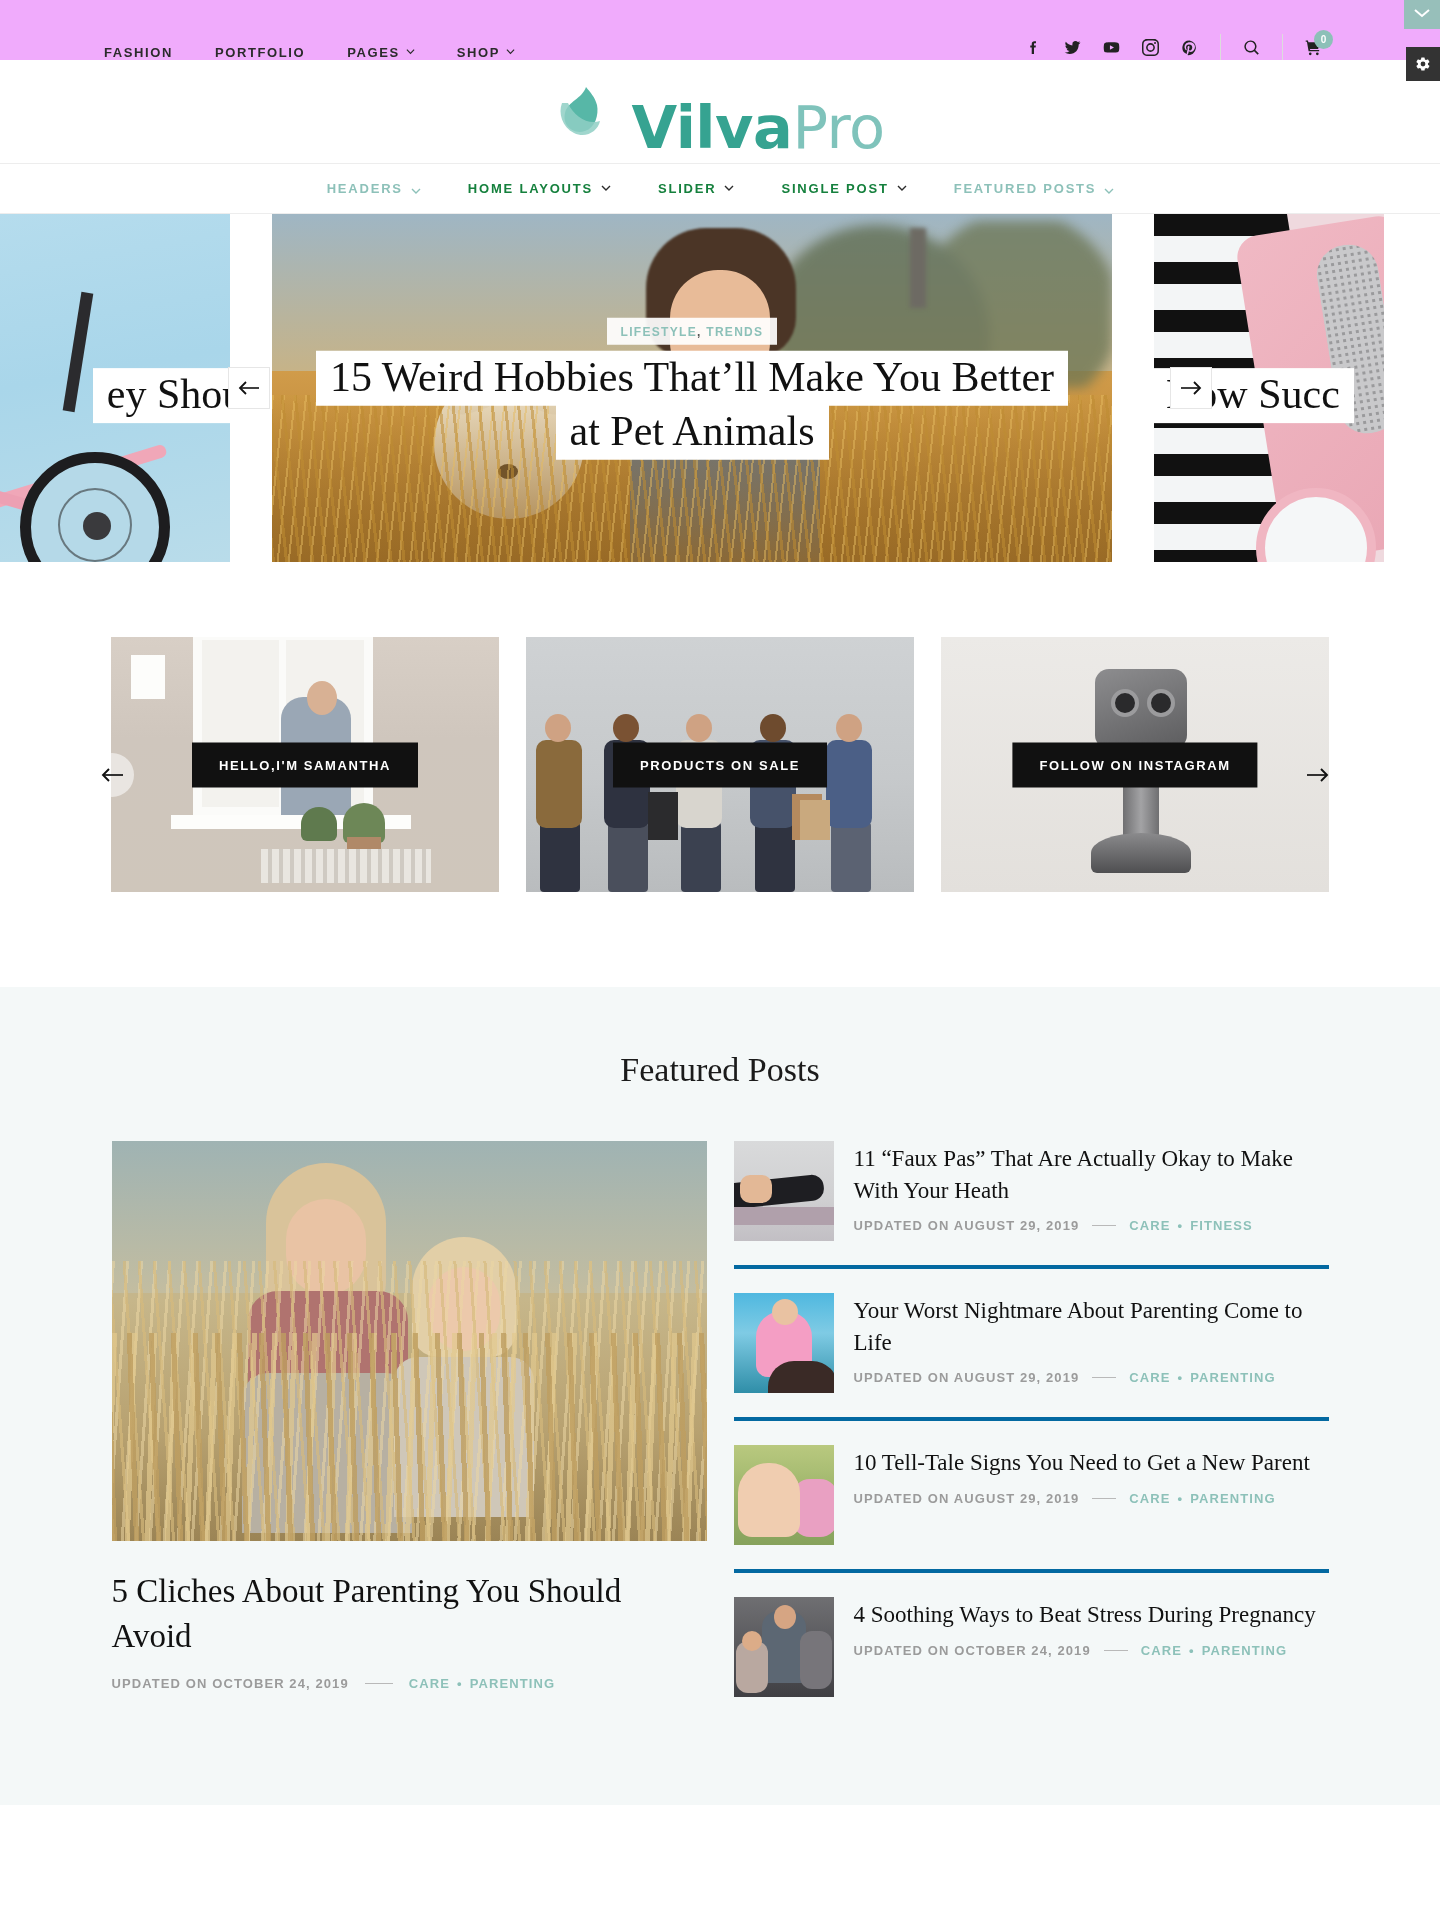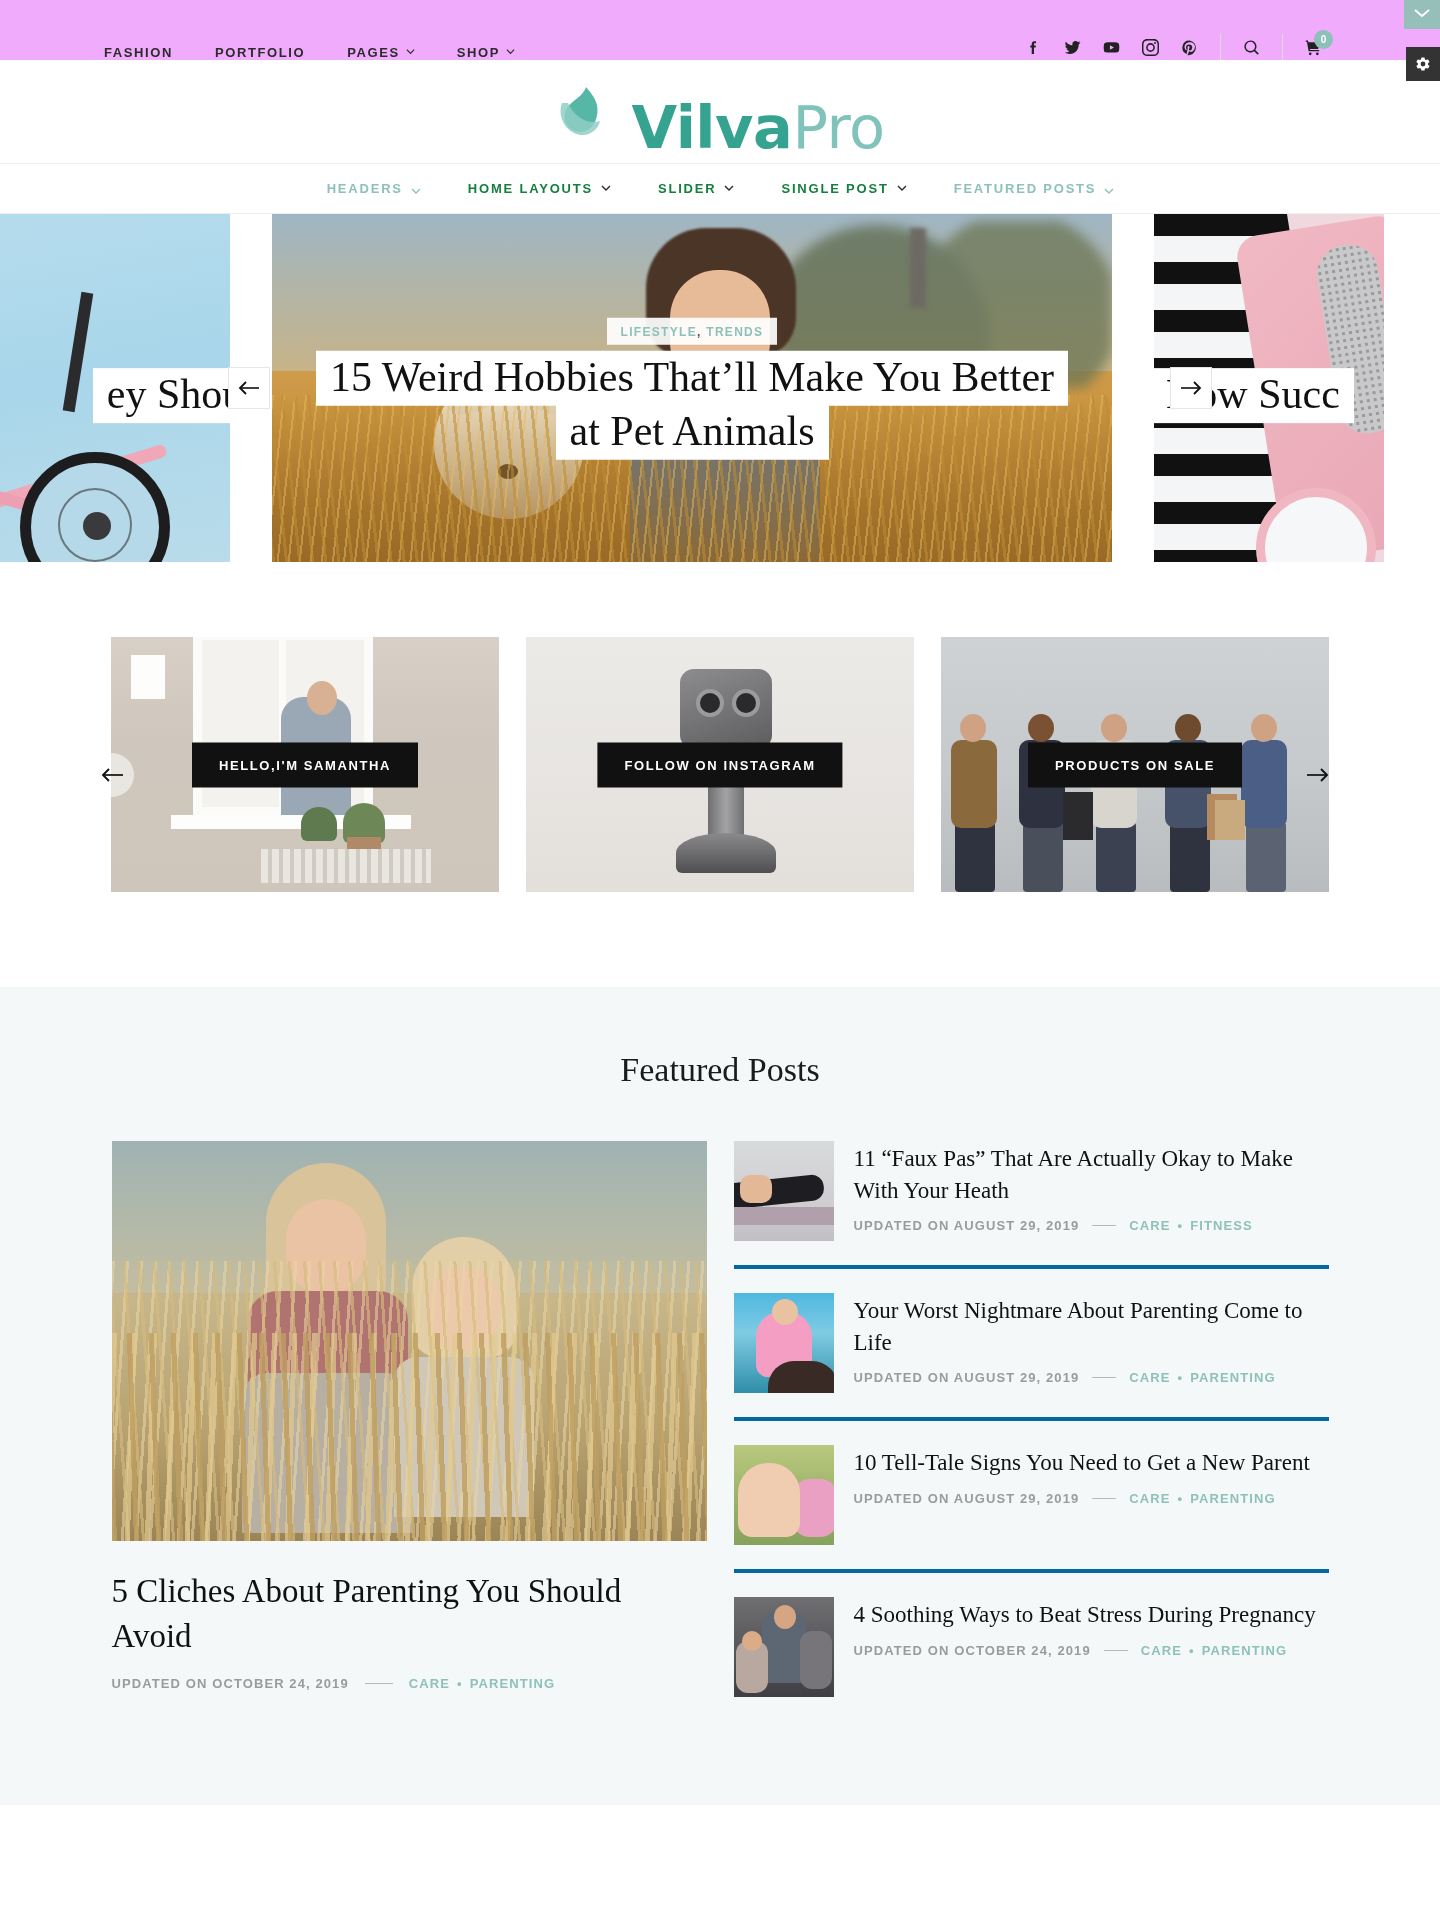--- a/index.html
+++ b/index.html
@@ -591,59 +591,59 @@
           <div class="p1-mull"></div>
         <div class="p1-person"></div>
           <div class="p1-head"></div>
           <div class="p1-sill"></div>
         <div class="p1-plant1"></div>
           <div class="p1-plant2"></div>
           <div class="p1-pot"></div>
           <div class="p1-rad"></div>
         <div class="promo-label">HELLO,I'M SAMANTHA</div>
       </div>
+      <div class="promo p3">
+        <div class="fig" style="left:8px;">
+            <div class="f-legs" style="left:6px;"></div>
+            <div class="f-body" style="left:2px;background:#8a6a3c;"></div>
+            <div class="f-head" style="left:11px;"></div>
+          </div>
+        <div class="fig" style="left:78px;">
+            <div class="f-legs" style="left:4px;background:#4a4f5c;"></div>
+            <div class="f-body" style="left:0px;background:#2e3240;"></div>
+            <div class="f-head" style="left:9px;background:#7a5233;"></div>
+            <div class="bag" style="left:44px;background:#d8d4cd;"></div>
+          </div>
+        <div class="fig" style="left:150px;">
+            <div class="f-legs" style="left:5px;background:#3b4150;"></div>
+            <div class="f-body" style="left:0px;background:#d8d5ce;"></div>
+            <div class="f-head" style="left:10px;"></div>
+            <div class="bag" style="left:-28px;background:#2b2b2d;height:48px;"></div>
+          </div>
+        <div class="fig" style="left:224px;">
+            <div class="f-legs" style="left:5px;background:#2f3340;"></div>
+            <div class="f-body" style="left:0px;background:#46526a;"></div>
+            <div class="f-head" style="left:10px;background:#6e4b2e;"></div>
+            <div class="bag" style="left:42px;background:#b58a5e;height:46px;"></div>
+          </div>
+        <div class="fig" style="left:300px;">
+            <div class="f-legs" style="left:5px;background:#5b6272;"></div>
+            <div class="f-body" style="left:0px;background:#4b5f86;"></div>
+            <div class="f-head" style="left:10px;"></div>
+            <div class="bag" style="left:-26px;background:#c9a97e;"></div>
+          </div>
+        <div class="promo-label">PRODUCTS ON SALE</div>
+      </div>
       <div class="promo p2">
         <div class="p2-neck"></div>
           <div class="p2-head"></div>
         <div class="p2-eye1"></div>
           <div class="p2-eye2"></div>
           <div class="p2-base"></div>
         <div class="promo-label">FOLLOW ON INSTAGRAM</div>
-      </div>
-      <div class="promo p3">
-        <div class="fig" style="left:8px;">
-            <div class="f-legs" style="left:6px;"></div>
-            <div class="f-body" style="left:2px;background:#8a6a3c;"></div>
-            <div class="f-head" style="left:11px;"></div>
-          </div>
-        <div class="fig" style="left:78px;">
-            <div class="f-legs" style="left:4px;background:#4a4f5c;"></div>
-            <div class="f-body" style="left:0px;background:#2e3240;"></div>
-            <div class="f-head" style="left:9px;background:#7a5233;"></div>
-            <div class="bag" style="left:44px;background:#d8d4cd;"></div>
-          </div>
-        <div class="fig" style="left:150px;">
-            <div class="f-legs" style="left:5px;background:#3b4150;"></div>
-            <div class="f-body" style="left:0px;background:#d8d5ce;"></div>
-            <div class="f-head" style="left:10px;"></div>
-            <div class="bag" style="left:-28px;background:#2b2b2d;height:48px;"></div>
-          </div>
-        <div class="fig" style="left:224px;">
-            <div class="f-legs" style="left:5px;background:#2f3340;"></div>
-            <div class="f-body" style="left:0px;background:#46526a;"></div>
-            <div class="f-head" style="left:10px;background:#6e4b2e;"></div>
-            <div class="bag" style="left:42px;background:#b58a5e;height:46px;"></div>
-          </div>
-        <div class="fig" style="left:300px;">
-            <div class="f-legs" style="left:5px;background:#5b6272;"></div>
-            <div class="f-body" style="left:0px;background:#4b5f86;"></div>
-            <div class="f-head" style="left:10px;"></div>
-            <div class="bag" style="left:-26px;background:#c9a97e;"></div>
-          </div>
-        <div class="promo-label">PRODUCTS ON SALE</div>
       </div>
     </div>
   </div>
 
   <section class="featured">
     <h2 class="featured-title">Featured Posts</h2>
 
     <div class="featured-body">
 
       <div class="f-left">

